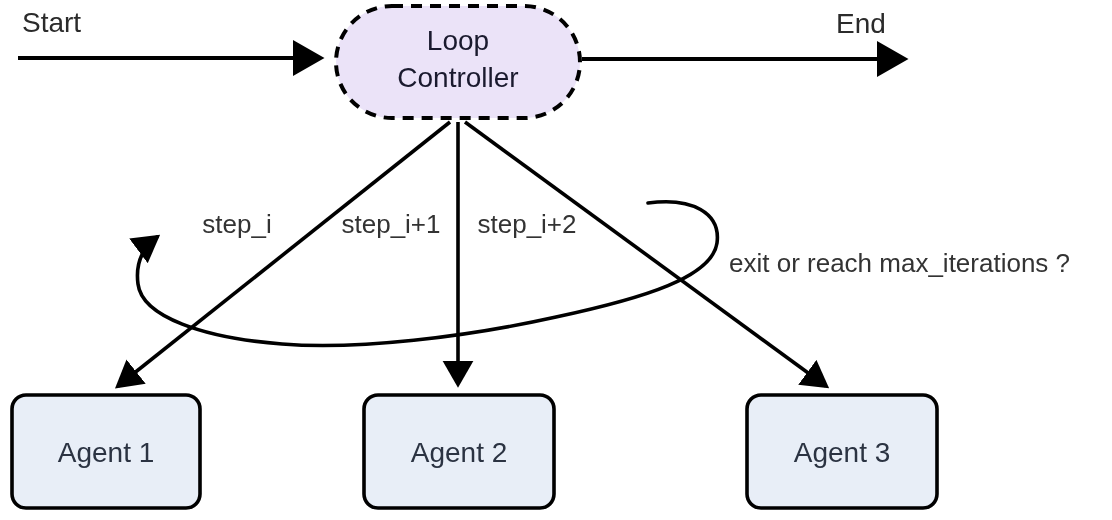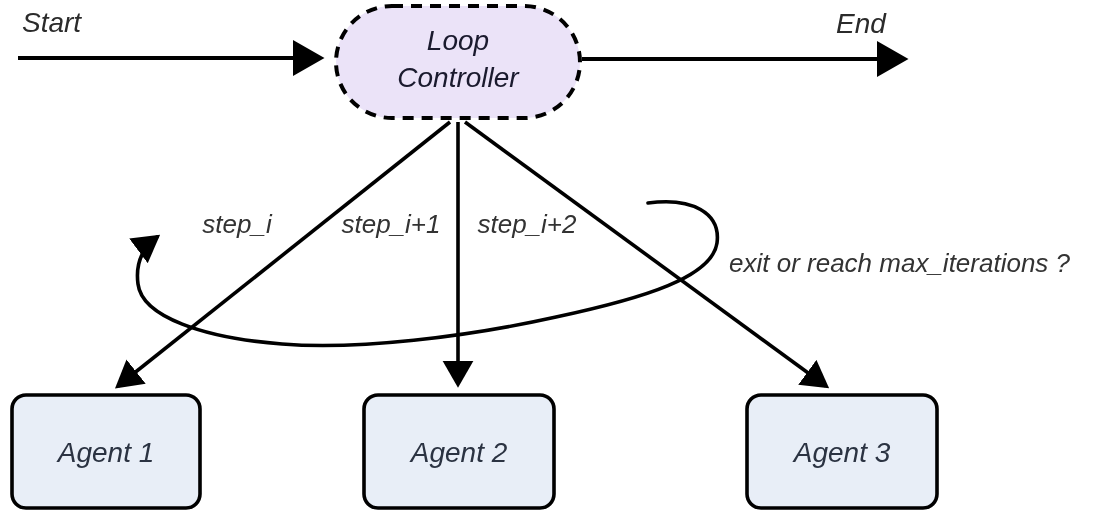--- a/index.html
+++ b/index.html
@@ -7,21 +7,20 @@
     padding: 0;
     background: #ffffff;
     font-family: "Liberation Sans", sans-serif;
   }
   .stage {
     position: relative;
     width: 1112px;
     height: 520px;
     background: #ffffff;
     overflow: hidden;
-    font-style: italic;
   }
   svg { display: block; }
 
   .edge {
     stroke: #000000;
     fill: none;
     stroke-linecap: butt;
   }
   .edge.thick { stroke-width: 4.2; }
   .edge.fan   { stroke-width: 3.6; }

